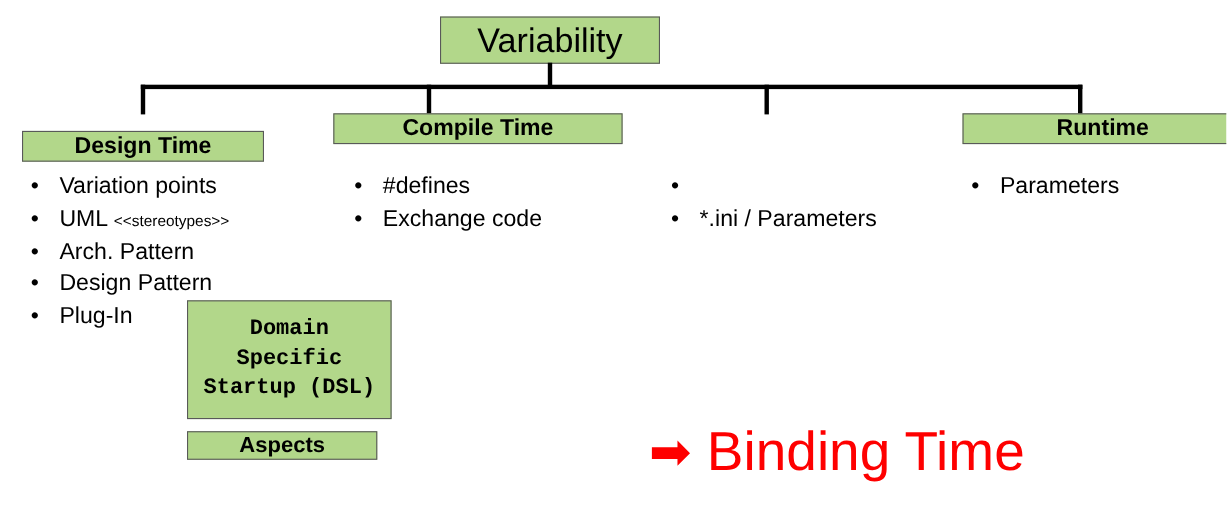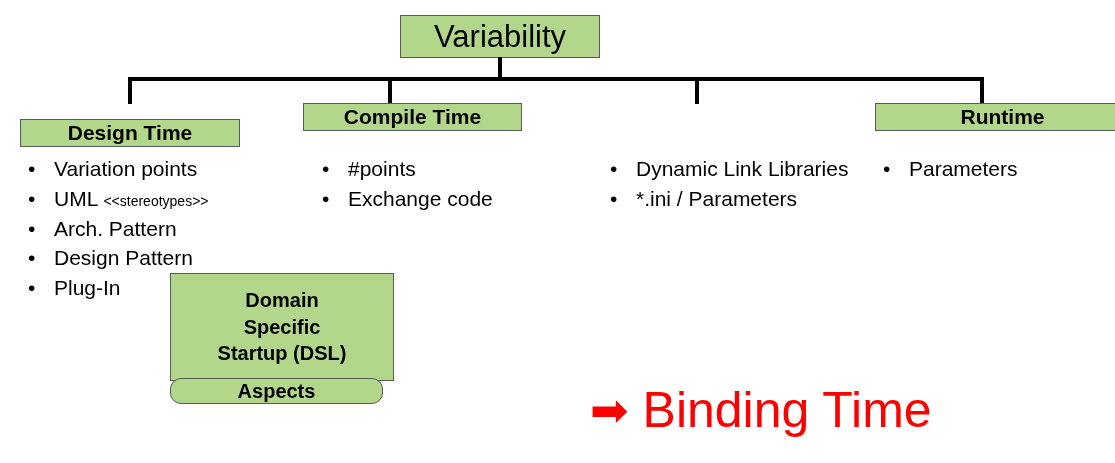--- a/index.html
+++ b/index.html
@@ -125,21 +125,21 @@
   <div class="line-v" style="left:388px; top:77px; height:27px;"></div>
 
   <div class="line-v" style="left:695px; top:77px; height:27px;"></div>
 
   <div class="line-v" style="left:980px; top:77px; height:27px;"></div>
 
   <div class="gbox gbox-head" style="left:20px; top:119px; width:220px; height:28px;">
     <span>Design Time</span>
   </div>
 
-  <div class="gbox gbox-head" style="left:303px; top:103px; width:219px; height:28px;">
+  <div class="gbox gbox-head" style="left:303px; top:103px; width:263px; height:28px;">
     <span>Compile Time</span>
   </div>
 
 
   <div class="gbox gbox-head" style="left:875px; top:103px; width:255px; height:28px;">
     <span>Runtime</span>
   </div>
 
   <div class="bullets" style="left:28px; top:154px; width:275px;">
     <div class="bullet-row">
@@ -160,53 +160,52 @@
     </div>
     <div class="bullet-row">
       <span class="bullet-dot">•</span>
       <span class="bullet-text">Plug-In</span>
     </div>
   </div>
 
   <div class="bullets" style="left:322px; top:154px; width:260px;">
     <div class="bullet-row">
       <span class="bullet-dot">•</span>
-      <span class="bullet-text">#points</span>
+      <span class="bullet-text">#defines</span>
     </div>
     <div class="bullet-row">
       <span class="bullet-dot">•</span>
       <span class="bullet-text">Exchange code</span>
     </div>
   </div>
 
   <div class="bullets" style="left:610px; top:154px; width:248px;">
     <div class="bullet-row">
       <span class="bullet-dot">•</span>
-      <span class="bullet-text">Dynamic Link Libraries</span>
     </div>
     <div class="bullet-row">
       <span class="bullet-dot">•</span>
       <span class="bullet-text">*.ini / Parameters</span>
     </div>
   </div>
 
   <div class="bullets" style="left:883px; top:154px; width:225px;">
     <div class="bullet-row">
       <span class="bullet-dot">•</span>
       <span class="bullet-text">Parameters</span>
     </div>
   </div>
 
-  <div class="gbox gbox-dsl" style="left:170px; top:273px; width:224px; height:108px;">
+  <div class="gbox gbox-dsl" style="left:170px; top:273px; width:186px; height:108px;font-family:Liberation Mono, monospace;">
     <span>Domain</span>
     <span>Specific</span>
     <span>Startup (DSL)</span>
   </div>
 
-  <div class="gbox gbox-aspects" style="left:170px; top:378px; width:213px; height:26px;border-radius:11px;">
+  <div class="gbox gbox-aspects" style="left:170px; top:392px; width:173px; height:26px;">
     <span>Aspects</span>
   </div>
 
   <div class="callout" style="left:590px; top:385px;">
     <span class="callout-arrow">➡</span>
     <span class="callout-text">Binding Time</span>
   </div>
 
 </div>
 

